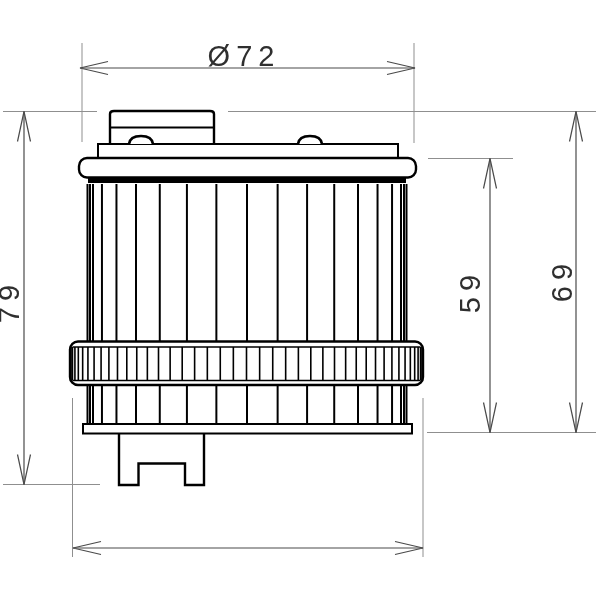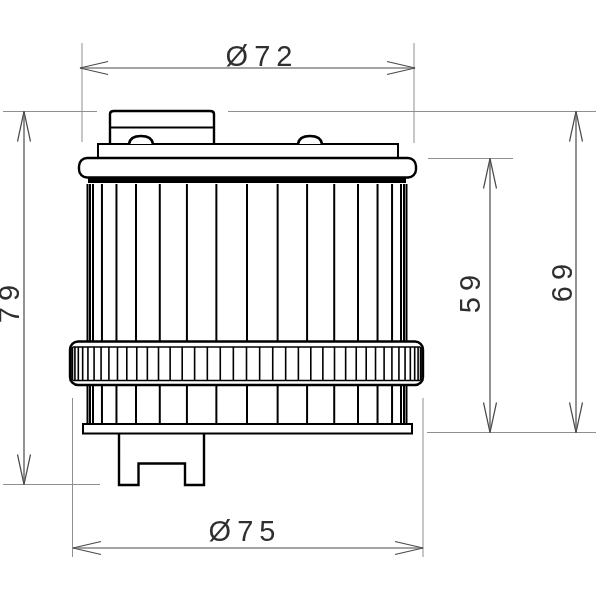--- a/index.html
+++ b/index.html
@@ -176,22 +176,21 @@
       <line x1="490" y1="158.5" x2="490" y2="432.5"></line>
       <path d="M483.5,188.5 L490,158.5 L496.5,188.5"></path>
       <path d="M483.5,402.5 L490,432.5 L496.5,402.5"></path>
 
       <line x1="576" y1="111.5" x2="576" y2="432.5"></line>
       <path d="M569.5,141.5 L576,111.5 L582.5,141.5"></path>
       <path d="M569.5,402.5 L576,432.5 L582.5,402.5"></path>
     </g>
   </svg>
 
-  <div class="dim-label h-label" style="left:262px;top:42px;">Ø72</div>
+  <div class="dim-label h-label" style="left:244px;top:42px;">Ø72</div>
 
-  <div class="dim-label h-label" style="left:245px;top:517px;">Ø75</div>
 
   <div class="dim-label v-label" style="left:9px;top:301px;">79</div>
 
   <div class="dim-label v-label" style="left:470px;top:291px;">59</div>
 
   <div class="dim-label v-label" style="left:562px;top:280px;">69</div>
 </div>
 
 </body></html>

